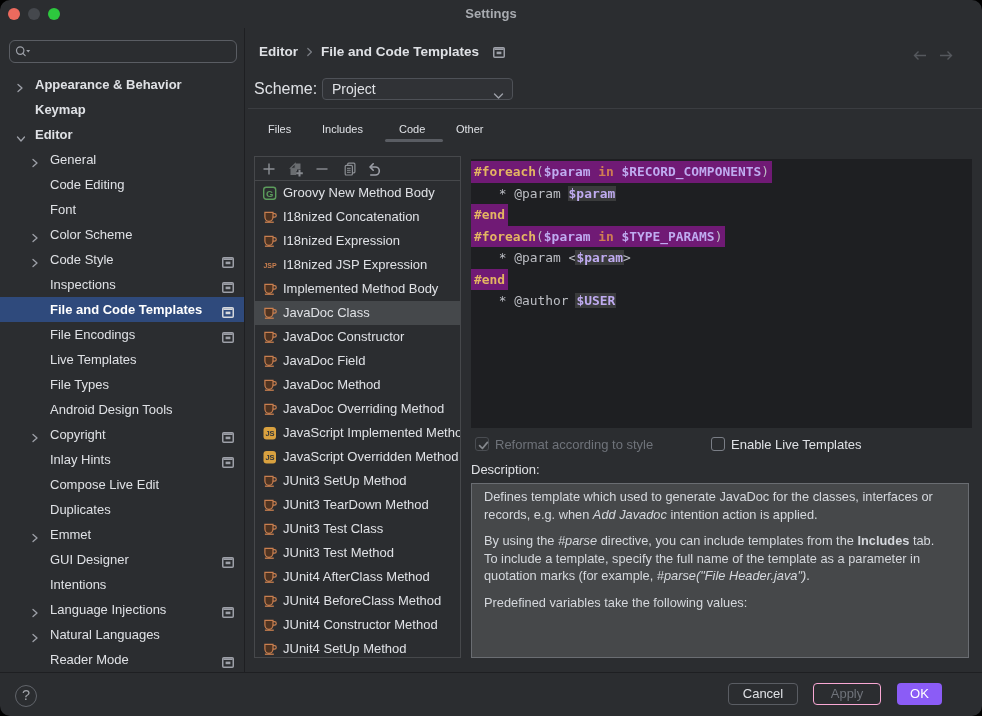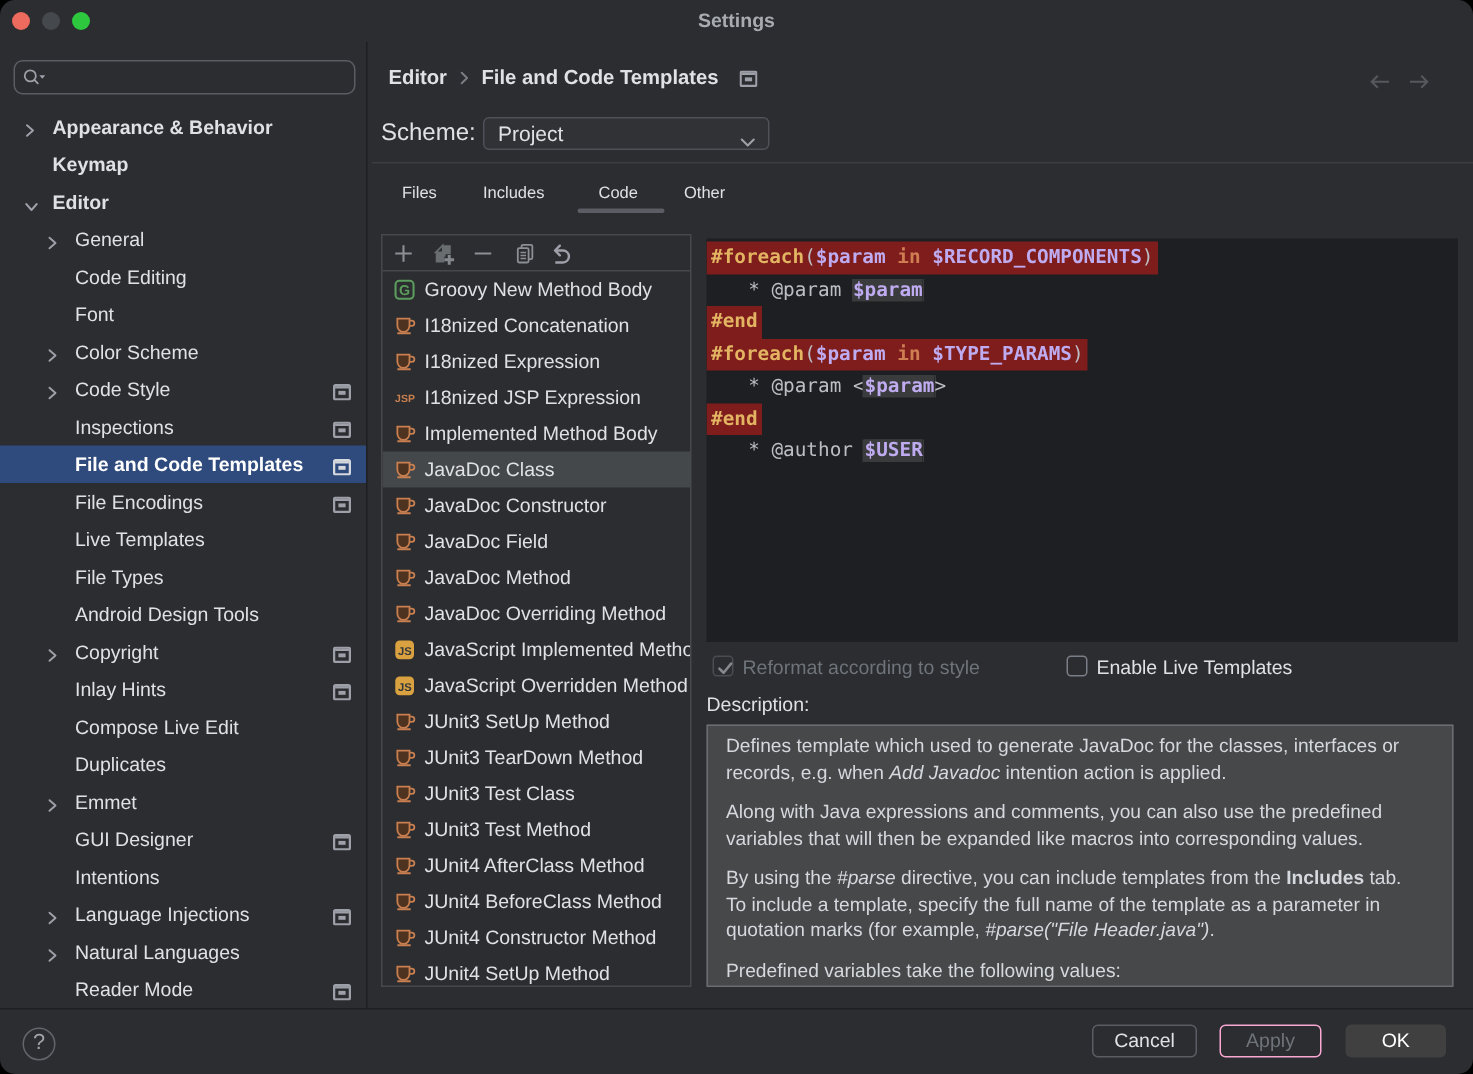--- a/index.html
+++ b/index.html
@@ -55,21 +55,21 @@
   .list-rows{position:absolute;left:0;top:24px;right:0;bottom:0;overflow:hidden;}
   .lrow{position:relative;height:24px;white-space:nowrap;overflow:hidden;}
   .lrow.sel{background:#45484B;}
   .lico{position:absolute;left:7px;top:4px;width:16px;height:16px;}
   .llabel{position:absolute;left:28px;top:4px;font-size:13px;line-height:16px;color:#DFE1E5;}
   
   .editor{position:absolute;left:471px;top:159px;width:501px;height:269px;background:#1E1F22;padding-top:2px;
     box-sizing:border-box;overflow:hidden;}
   .cline{height:21.5px;line-height:21.5px;font-family:"DejaVu Sans Mono",monospace;font-size:12.9px;
     white-space:pre;color:#BCBEC4;}
-  .cline .strip{display:inline-block;background:#7f1d1d;padding:0 3px 0 3px;}
+  .cline .strip{display:inline-block;background:#701a75;padding:0 3px 0 3px;}
   .cline.plain{padding-left:20px;}
   .tok-dir{color:#E3B562;font-weight:bold;}
   .tok-kw{color:#CF7E52;font-weight:bold;}
   .tok-var{color:#BFABF0;font-weight:bold;}
   .tok-pln{color:#BCBEC4;}
   .tokbg{background:#3A3B3C;box-shadow:-1px 0 0 #3A3B3C,1px 0 0 #3A3B3C;}
   
   .opt{position:absolute;top:436px;height:16px;display:flex;align-items:center;}
   .opt1{left:475px;}
   .opt2{left:711px;}
@@ -89,21 +89,21 @@
   .desc i{font-style:italic;}
   .desc b{font-weight:bold;}
   
   .footer{position:absolute;left:0;top:672px;width:982px;height:44px;border-top:1px solid #1E1F22;box-sizing:border-box;}
   .help{position:absolute;left:15px;top:12px;width:22px;height:22px;border:1.5px solid #62656B;border-radius:50%;
     box-sizing:border-box;text-align:center;line-height:19px;font-size:14.5px;color:#A0A3A9;}
   .btn{position:absolute;top:10px;height:22px;border-radius:4px;font-size:13px;text-align:center;
     line-height:20px;box-sizing:border-box;}
   .btn-cancel{left:728px;width:70px;border:1px solid #5A5D63;color:#DFE1E5;}
   .btn-apply{left:813px;width:68px;border:1px solid #f9a8d4;color:#6F737A;}
-  .btn-ok{left:897px;width:67px;background:#404040;color:#FFFFFF;line-height:22px;}
+  .btn-ok{left:897px;width:45px;background:#8b5cf6;color:#FFFFFF;line-height:22px;}
 </style>
 </head>
 <body>
 
 <div class="window">
 
   <div class="titlebar">
     <span class="tl tl-red"></span>
     <span class="tl tl-yel"></span>
     <span class="tl tl-grn"></span>
@@ -516,21 +516,20 @@
     <span class="optlabel">Reformat according to style</span>
   </div>
   <div class="opt opt2">
     <span class="cbbox"></span>
     <span class="optlabel">Enable Live Templates</span>
   </div>
 
   <div class="desc-label">Description:</div>
   <div class="desc" id="desc">
       <p>Defines template which used to generate JavaDoc for the classes, interfaces or<br>records, e.g. when <i>Add Javadoc</i> intention action is applied.</p>
-      <p>Along with Java expressions and comments, you can also use the predefined<br>variables that will then be expanded like macros into corresponding values.</p>
       <p>By using the <i>#parse</i> directive, you can include templates from the <b>Includes</b> tab.<br>To include a template, specify the full name of the template as a parameter in<br>quotation marks (for example, <i>#parse("File Header.java")</i>.</p>
       <p>Predefined variables take the following values:</p>
     </div>
 
   <div class="footer">
     <div class="help">?</div>
     <div class="btn btn-cancel">Cancel</div>
     <div class="btn btn-apply">Apply</div>
     <div class="btn btn-ok">OK</div>
   </div>

